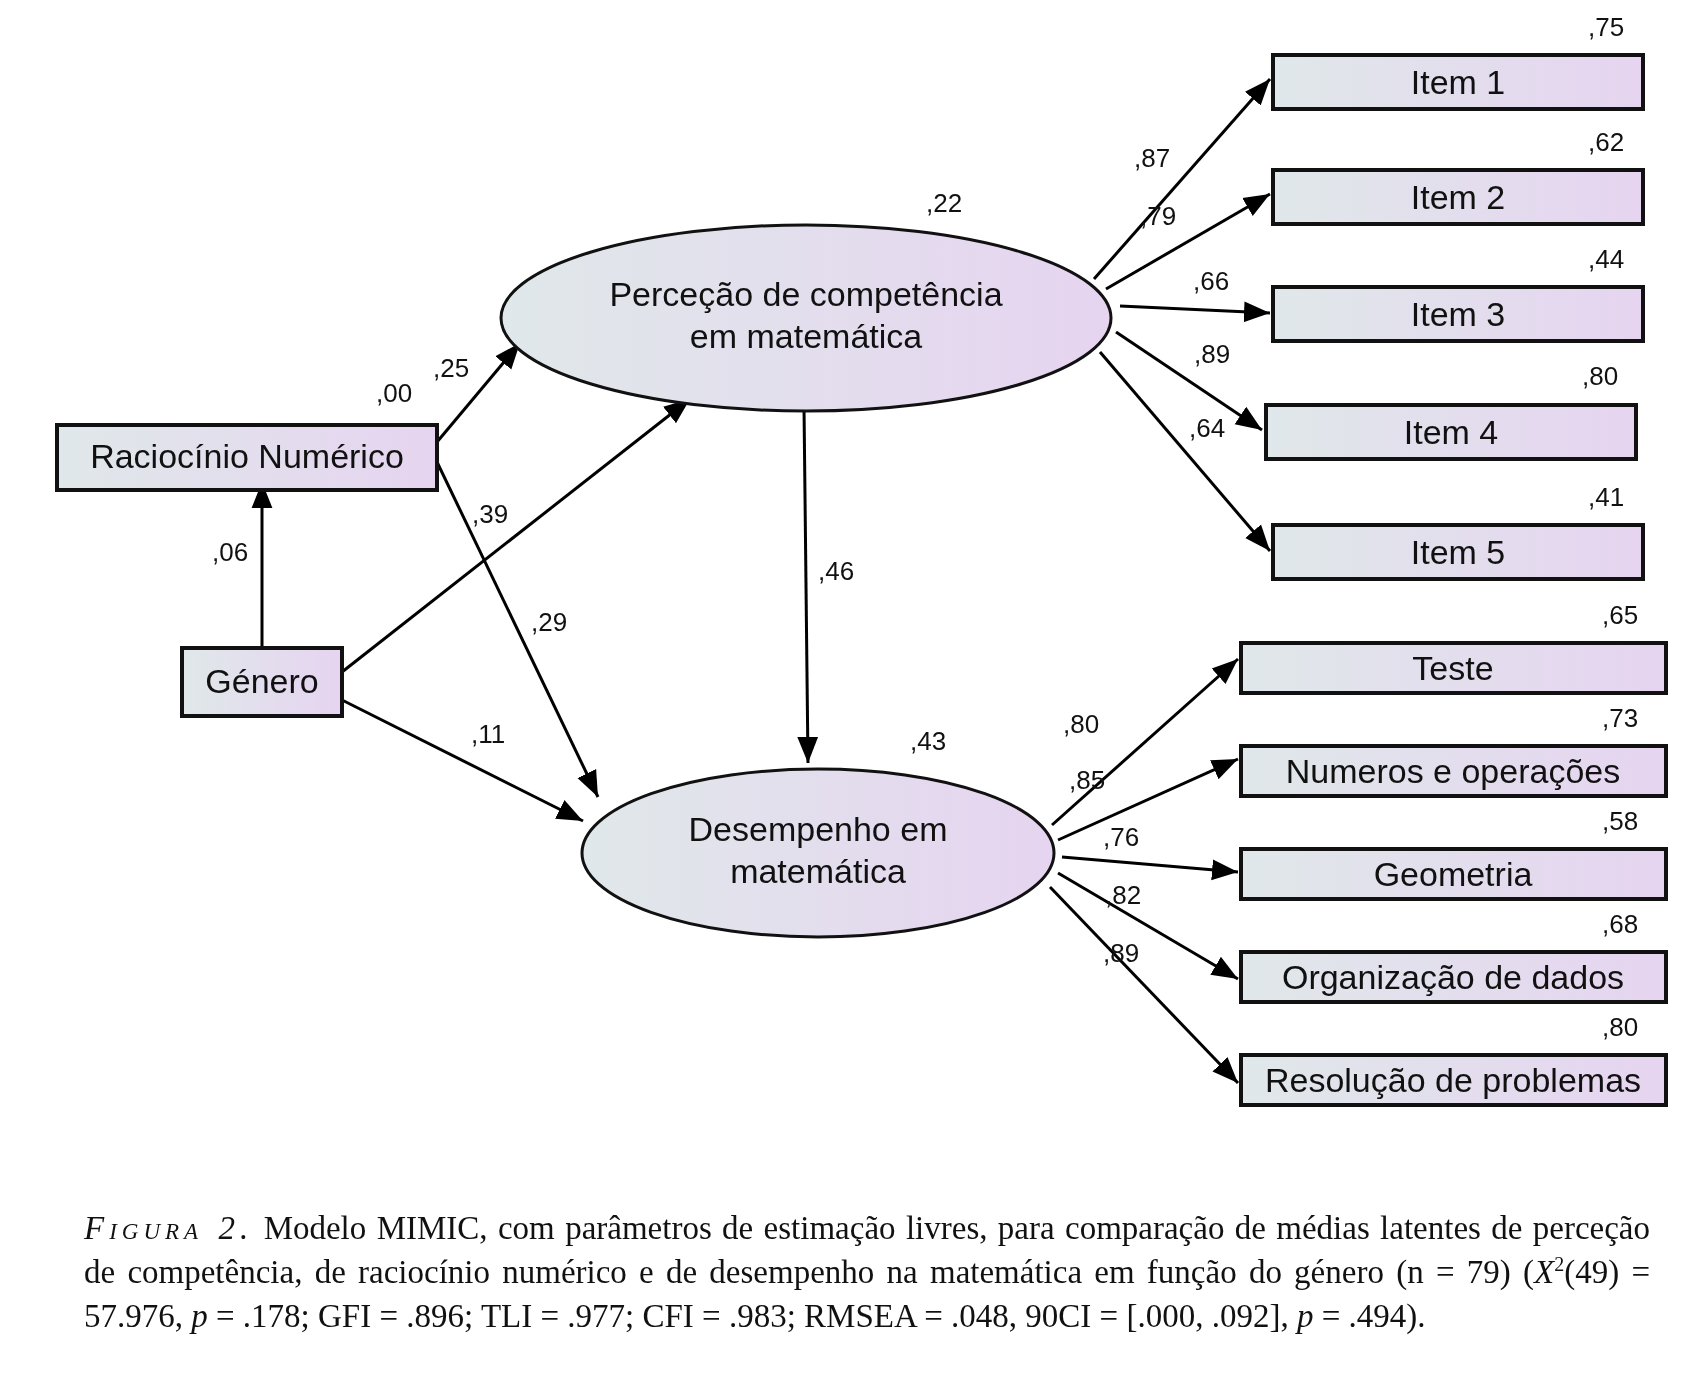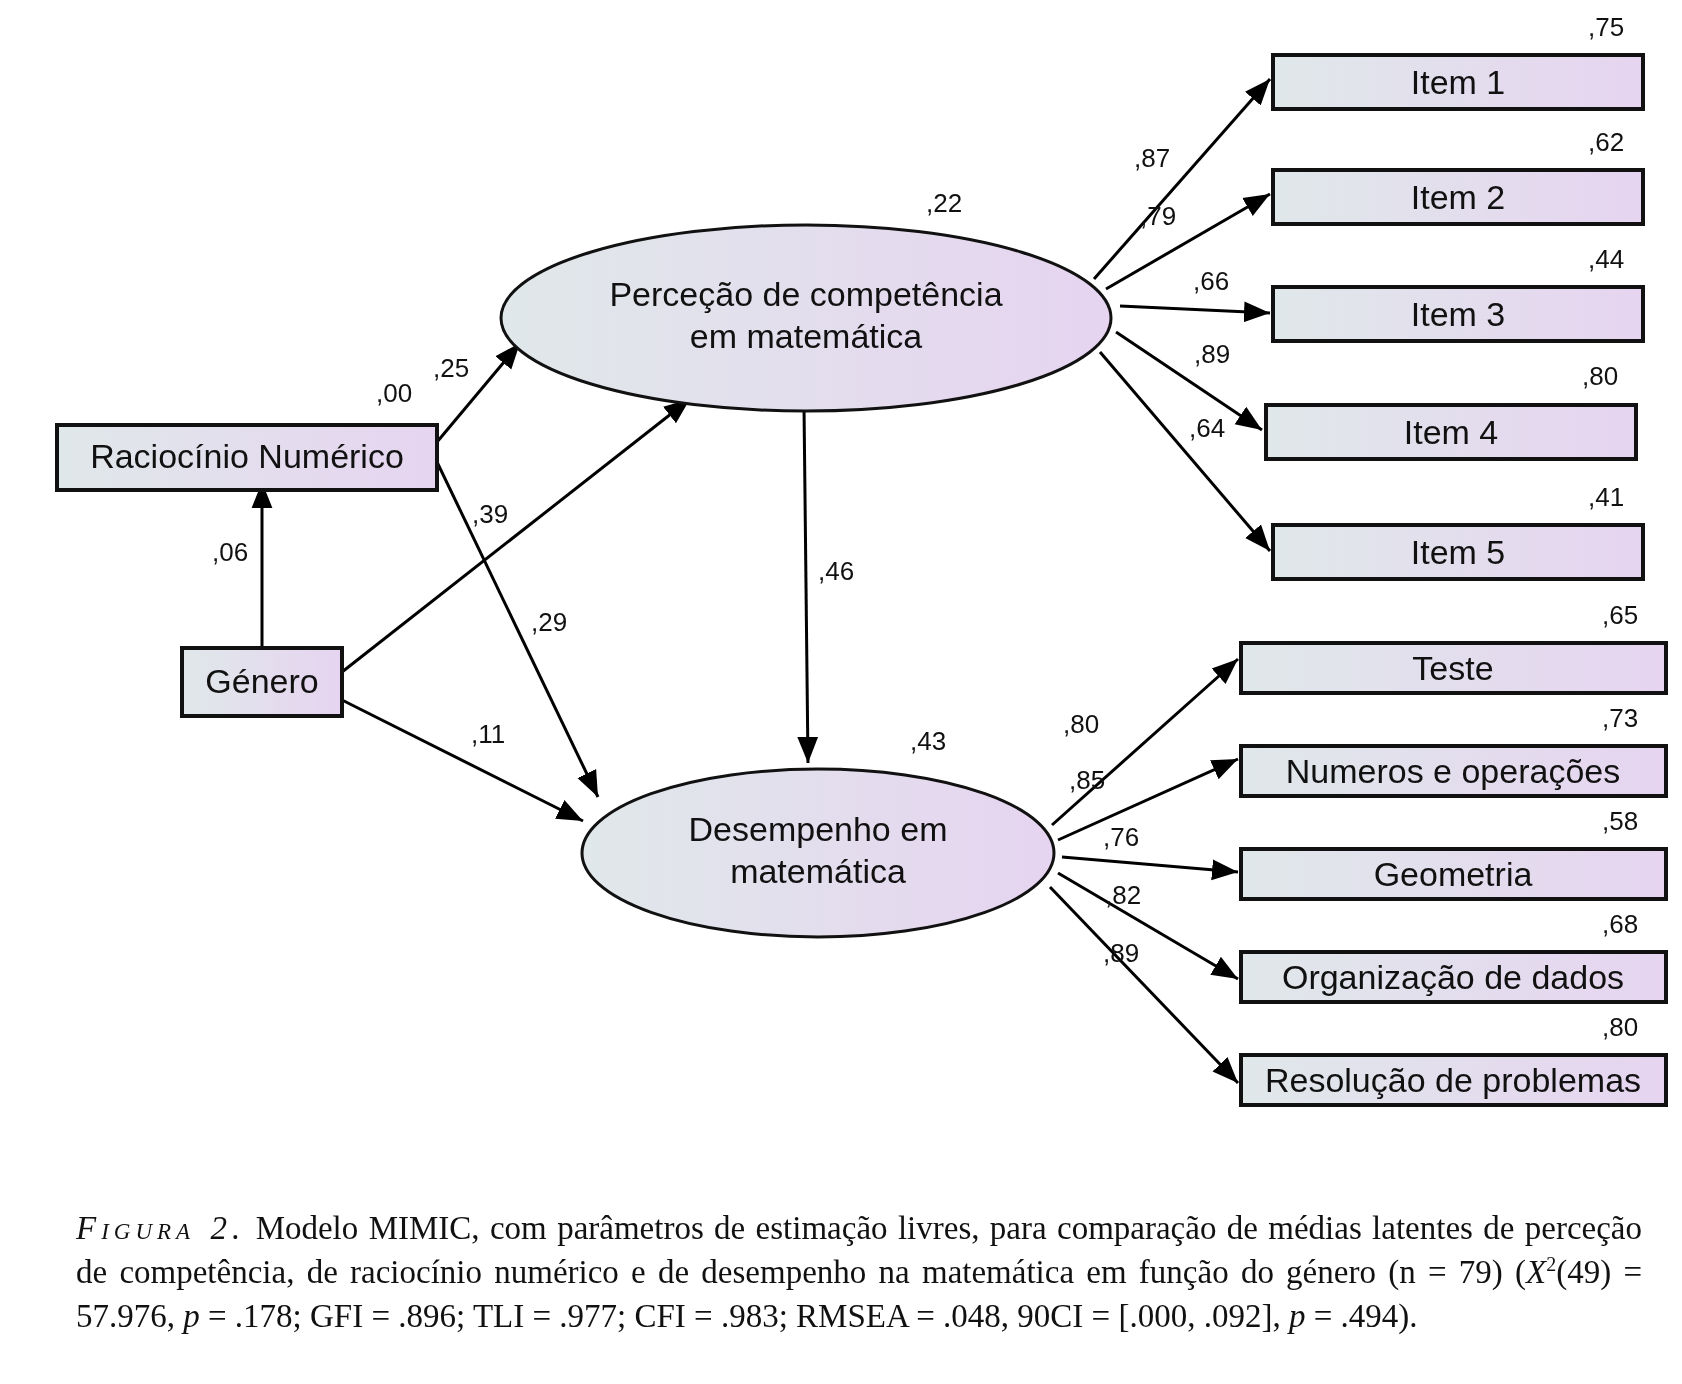--- a/index.html
+++ b/index.html
@@ -1,21 +1,21 @@
 <!DOCTYPE html>
 <html><head>
 <meta charset="utf-8">
 <style>
   html, body { margin: 0; padding: 0; background: #ffffff; }
   body { width: 1682px; height: 1384px; position: relative; overflow: hidden; }
   #diagram { position: absolute; left: 0; top: 0; }
   .node-text { font-family: "Liberation Sans", sans-serif; font-size: 34px; fill: #111; }
   .num { font-family: "Liberation Sans", sans-serif; font-size: 26px; fill: #111; }
   .caption {
-    position: absolute; left: 76px; top: 1206px; width: 1566px;
+    position: absolute; left: 84px; top: 1206px; width: 1566px;
     font-family: "Liberation Serif", serif; font-size: 33px; line-height: 44px;
     color: #111; text-align: justify;
   }
   .caption .fig { font-style: italic; letter-spacing: 5px; font-variant: small-caps; }
   .caption i { font-style: italic; }
   .caption sup { font-size: 20px; line-height: 0; }
 </style>
 </head>
 <body>
 

